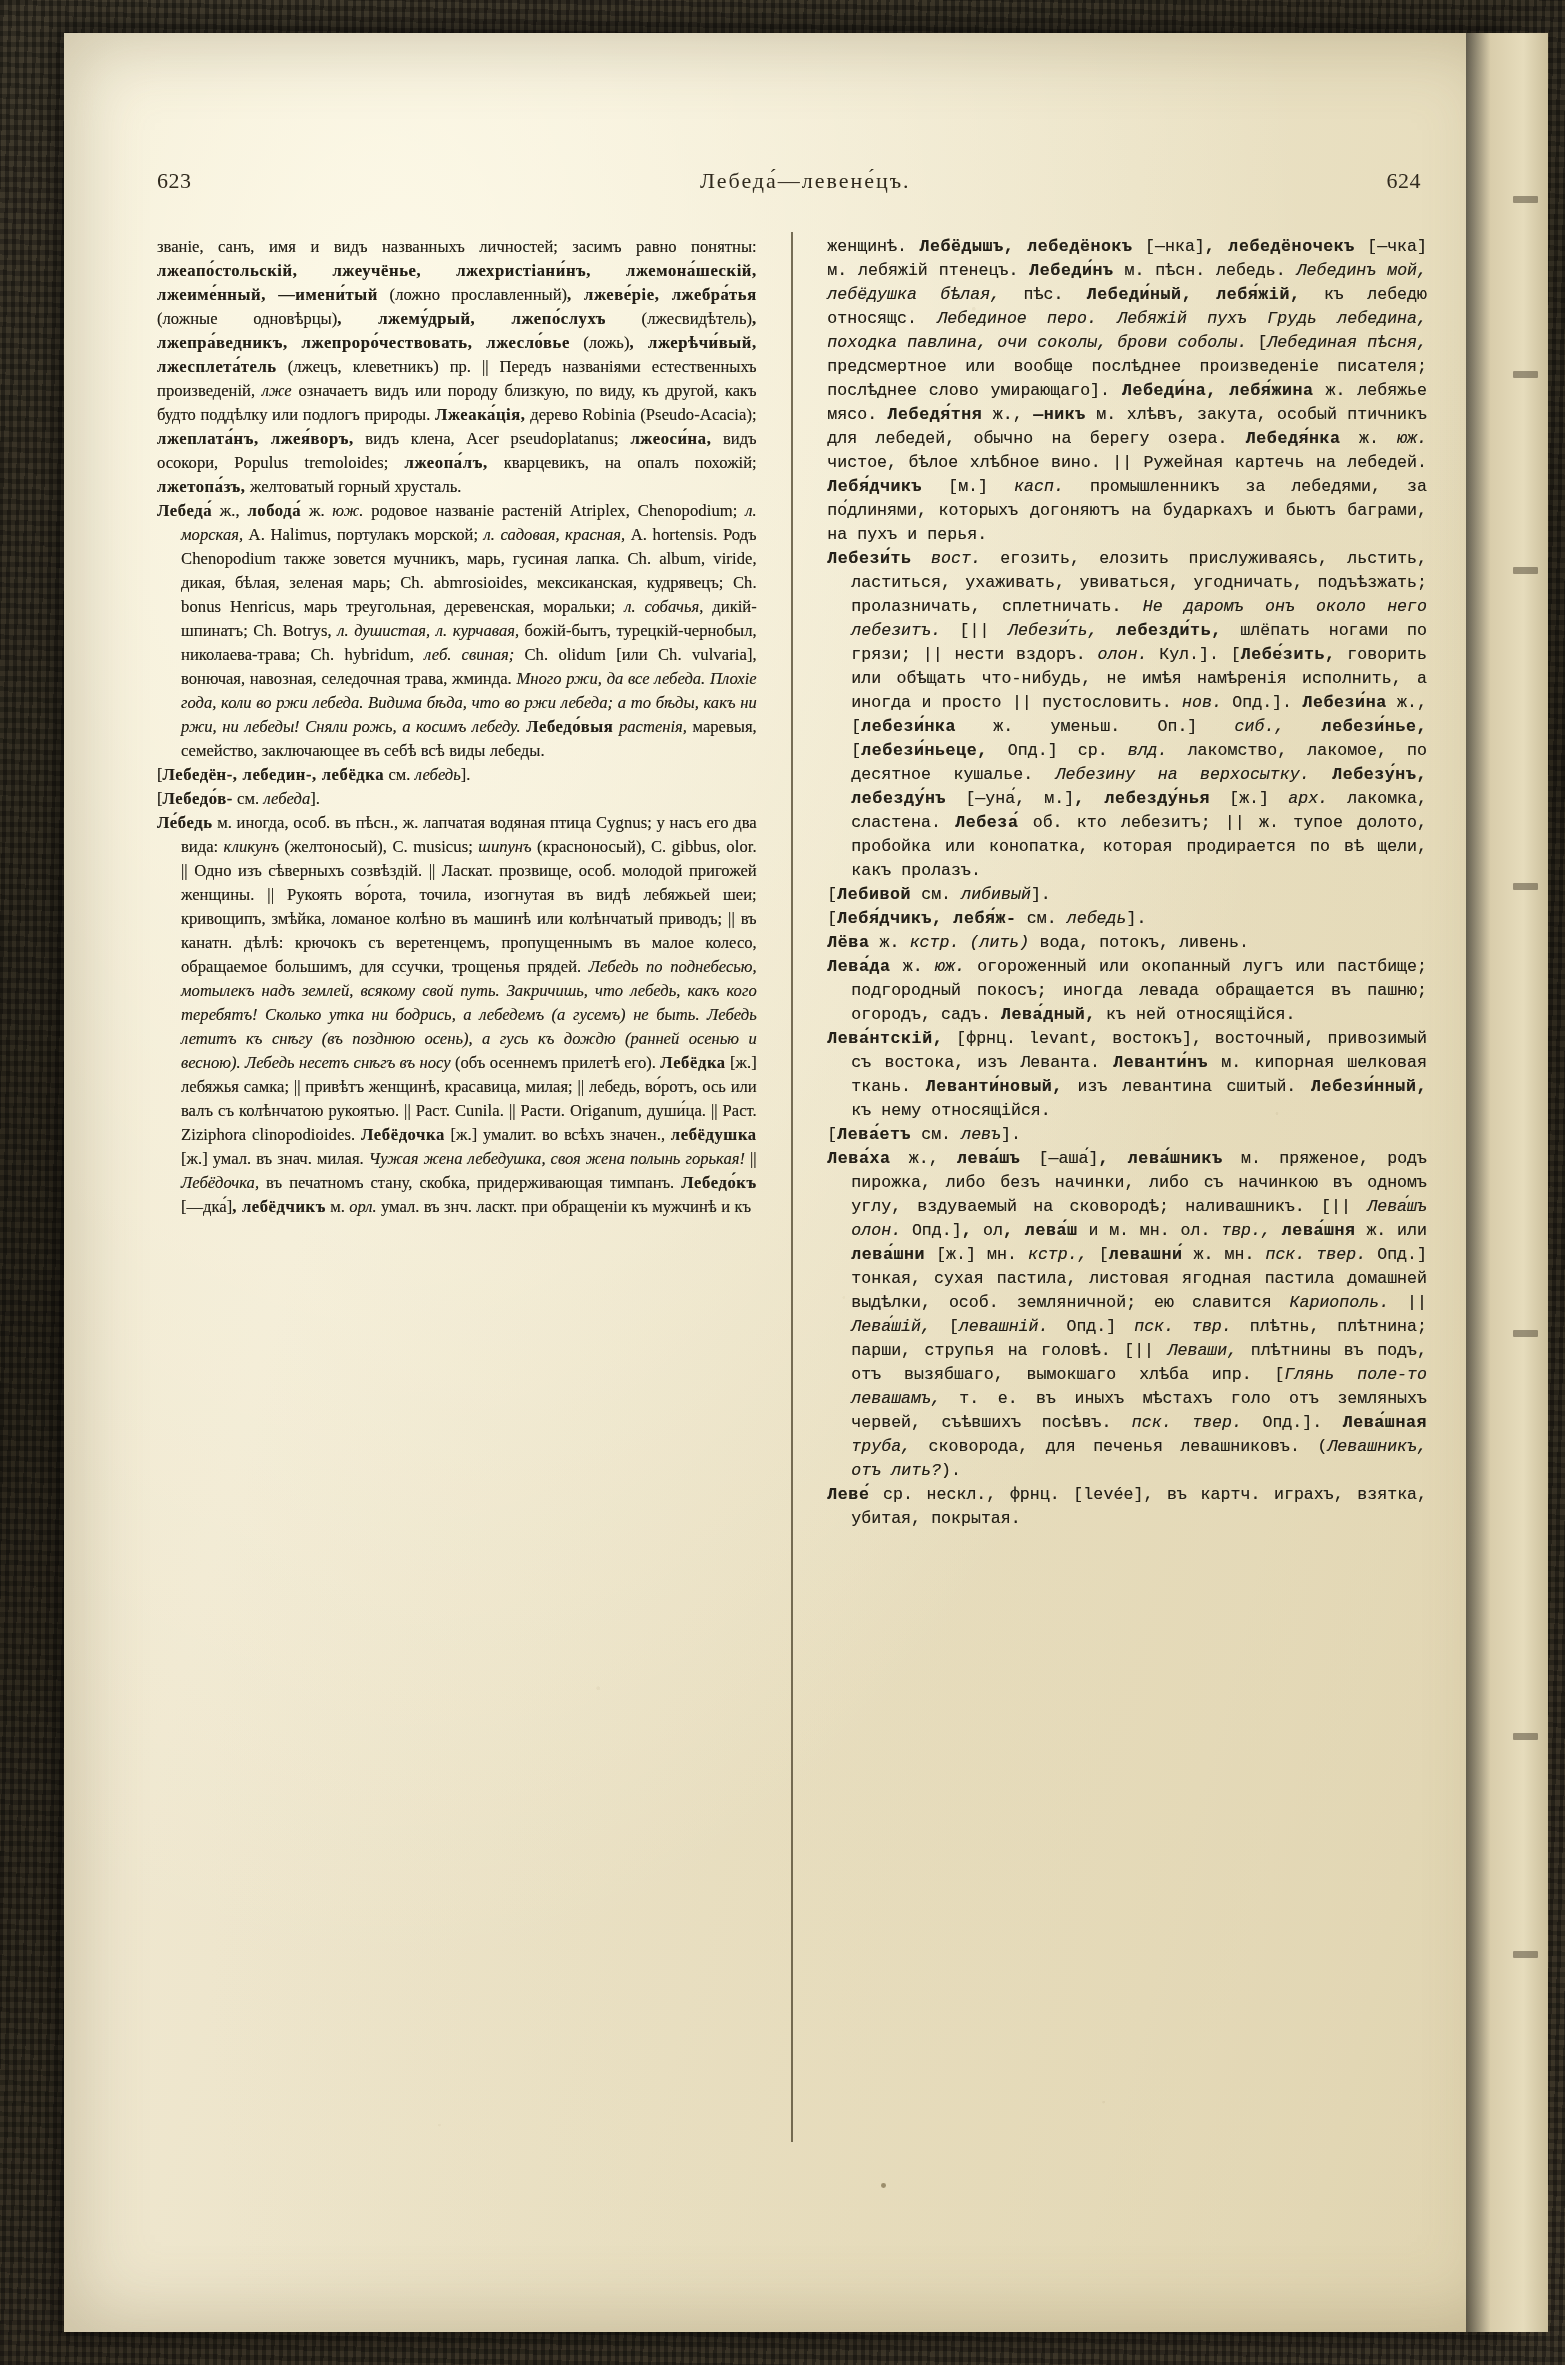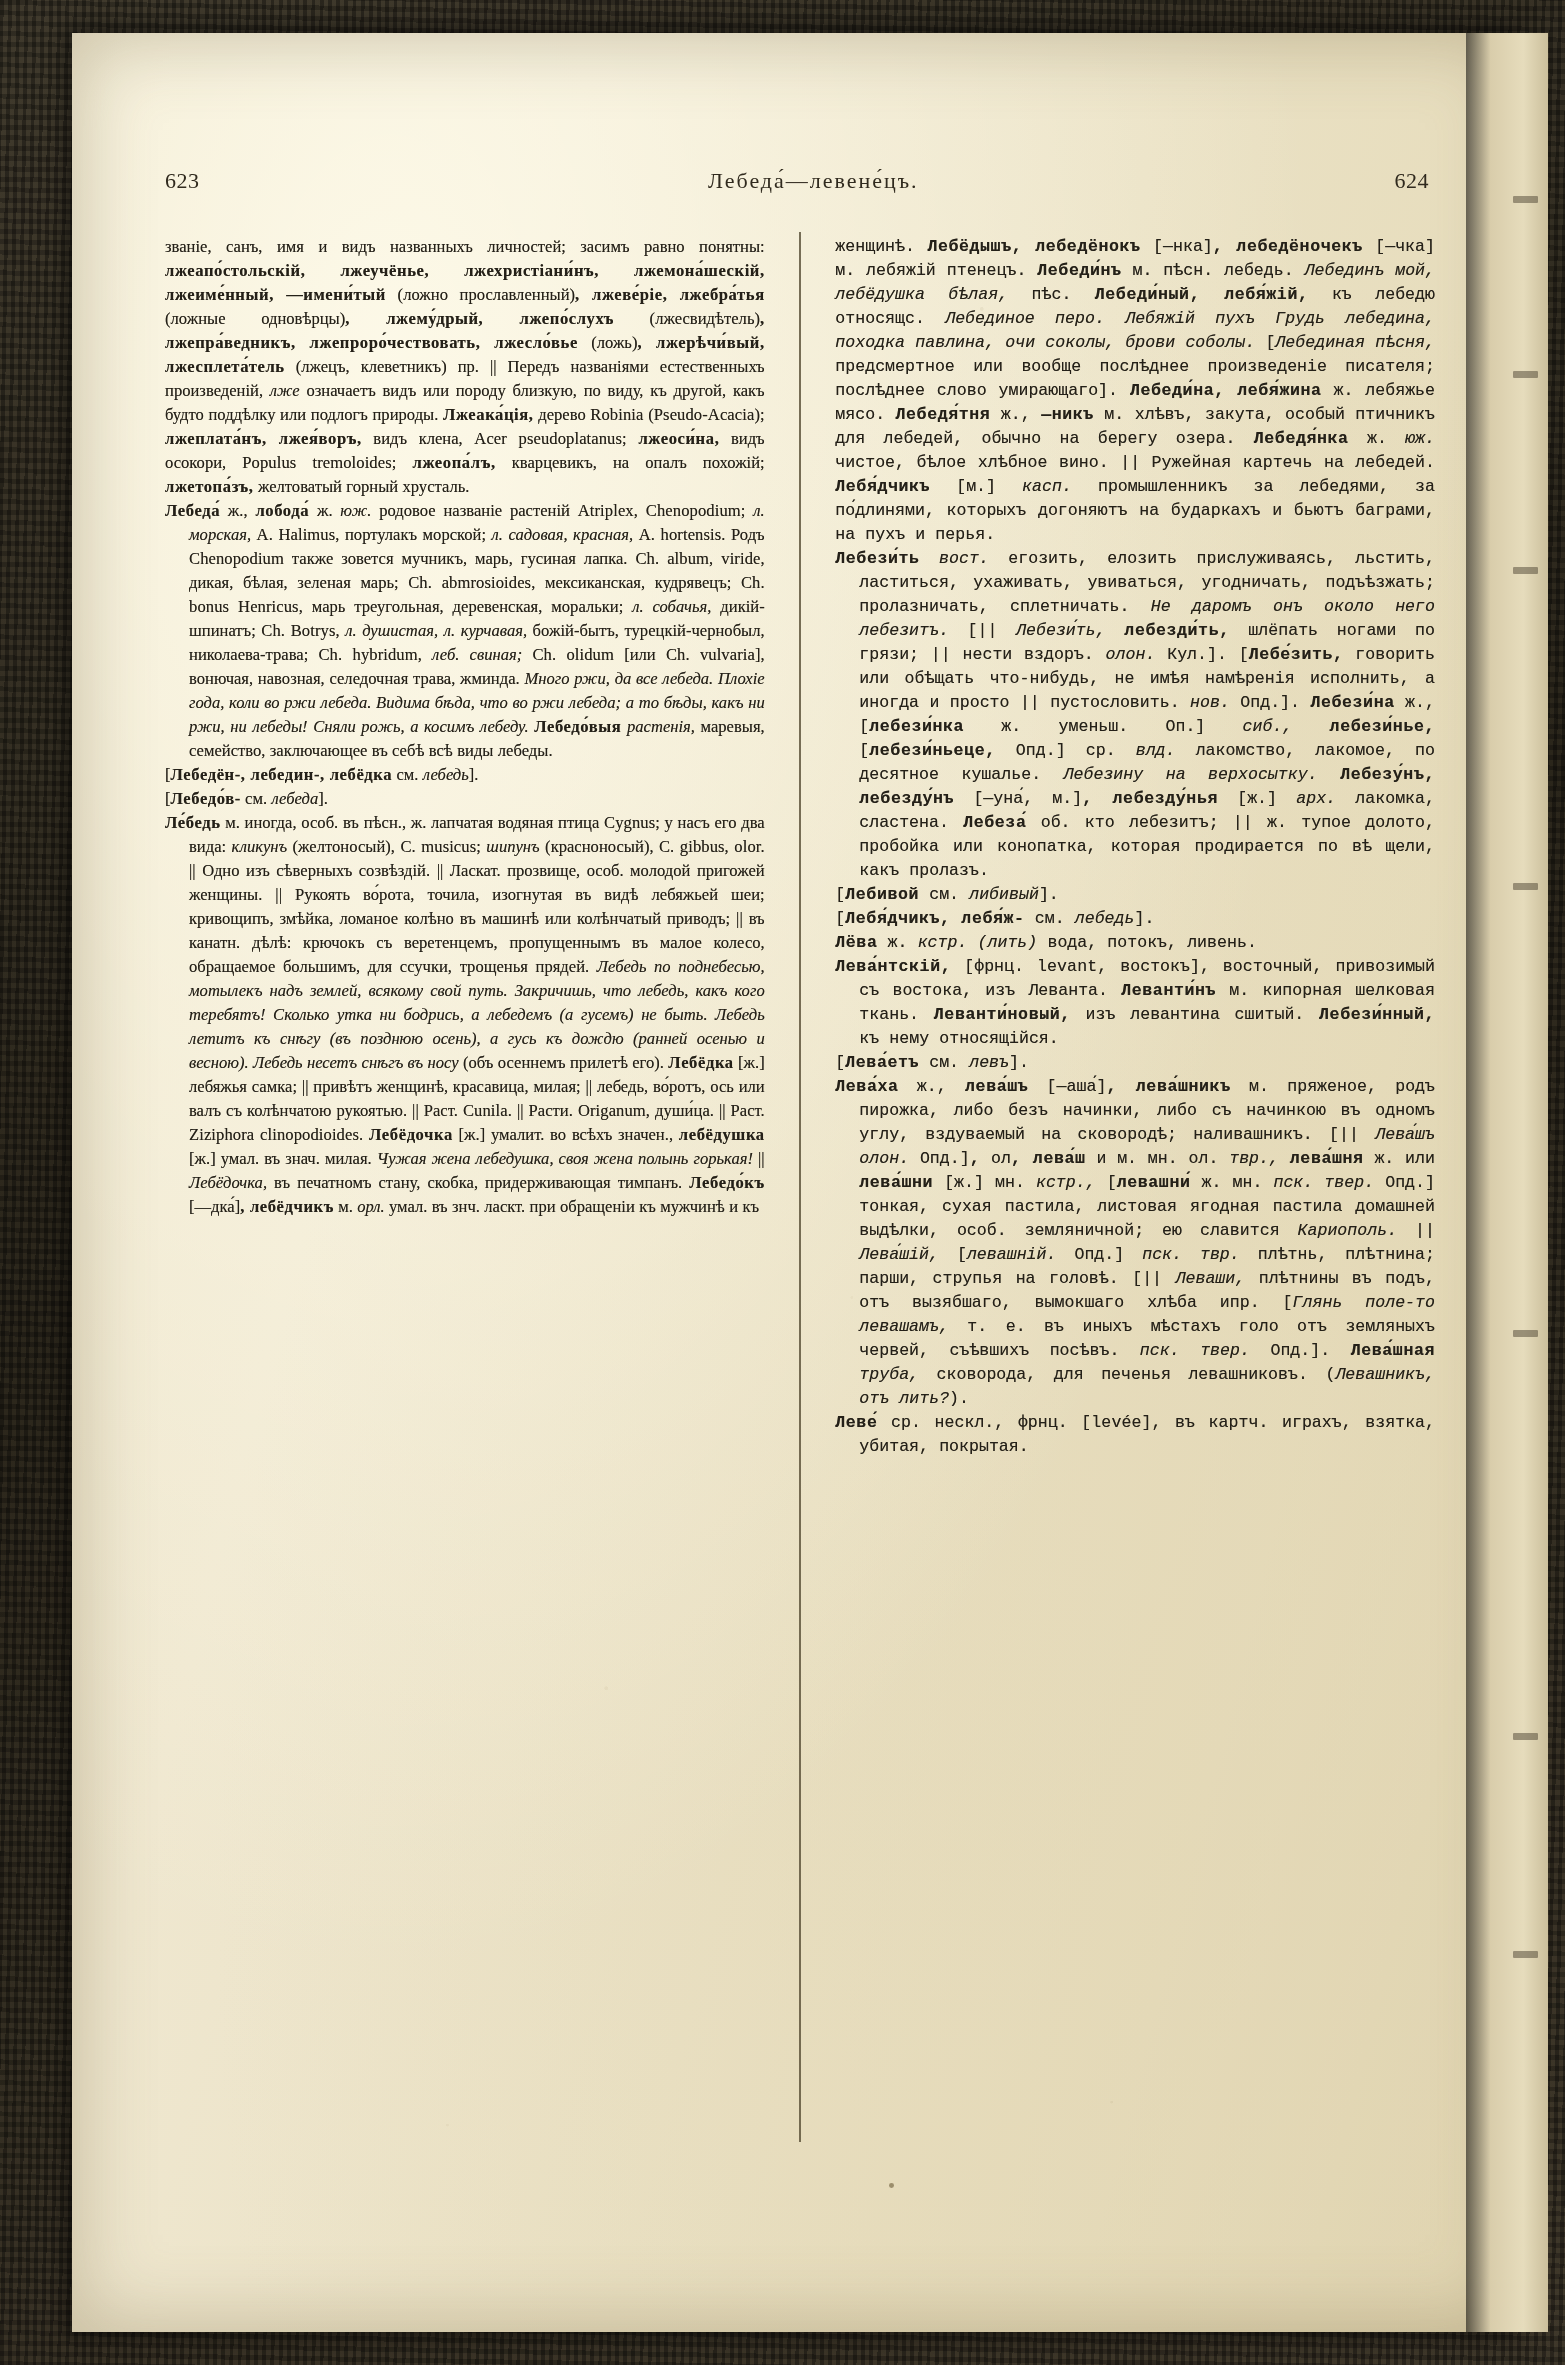--- a/index.html
+++ b/index.html
@@ -14,21 +14,21 @@
     position:absolute;inset:0;
     background:
       repeating-linear-gradient(91deg, rgba(0,0,0,.30) 0 3.8px, rgba(255,255,255,.05) 3.8px 8.2px),
       repeating-linear-gradient(1deg, rgba(0,0,0,.22) 0 4.9px, rgba(255,255,255,.04) 4.9px 10.4px),
       linear-gradient(160deg,#3b3529 0%,#272319 45%,#3a3327 100%);
     background-blend-mode:overlay,overlay,normal;
   }
 
   
   #page-sheet{
-    position:absolute;left:72px;top:33px;width:1444px;height:2299px;
+    position:absolute;left:64px;top:33px;width:1444px;height:2299px;
     background:
       radial-gradient(ellipse at 22% 14%, rgba(255,252,236,.85) 0%, rgba(0,0,0,0) 58%),
       radial-gradient(ellipse at 80% 82%, rgba(226,214,180,.55) 0%, rgba(0,0,0,0) 62%),
       linear-gradient(104deg,#ece3c8 0%,#efe7cf 26%,#eae1c4 55%,#e6dcbb 78%,#ded2ad 100%);
     box-shadow:0 0 19.6px 5.4px rgba(0,0,0,.55);
   }
   
   #page-grain{
     position:absolute;inset:0;pointer-events:none;opacity:.5;
     background-image:
@@ -132,20 +132,21 @@
           <p class="entry flush">[<b>Лебедо́в-</b> см. <i>лебеда</i>].</p>
           <p class="entry hang"><b>Ле́бедь</b> м. иногда, особ. въ пѣсн., ж. лапчатая водяная птица <span class="lat">Cygnus;</span> у насъ его два вида: <i>кликунъ</i> (желтоносый), <span class="lat">C. musicus;</span> <i>шипунъ</i> (красноносый), <span class="lat">C. gibbus, olor.</span> || Одно изъ сѣверныхъ созвѣздій. || Ласкат. прозвище, особ. молодой пригожей женщины. || Рукоять во́рота, точила, изогнутая въ видѣ лебяжьей шеи; кривощипъ, змѣйка, ломаное колѣно въ машинѣ или колѣнчатый приводъ; || въ канатн. дѣлѣ: крючокъ съ веретенцемъ, пропущеннымъ въ малое колесо, обращаемое большимъ, для ссучки, трощенья прядей. <i>Лебедь по поднебесью, мотылекъ надъ землей, всякому свой путь. Закричишь, что лебедь, какъ кого теребятъ! Сколько утка ни бодрись, а лебедемъ (а гусемъ) не быть. Лебедь летитъ къ снѣгу (въ позднюю осень), а гусь къ дождю (ранней осенью и весною). Лебедь несетъ снѣгъ въ носу</i> (объ осеннемъ прилетѣ его). <b>Лебёдка</b> [ж.] лебяжья самка; || привѣтъ женщинѣ, красавица, милая; || лебедь, во́ротъ, ось или валъ съ колѣнчатою рукоятью. || Раст. <span class="lat">Cunila.</span> || Расти. <span class="lat">Origanum,</span> души́ца. || Раст. <span class="lat">Ziziphora clinopodioides.</span> <b>Лебёдочка</b> [ж.] умалит. во всѣхъ значен., <b>лебёдушка</b> [ж.] умал. въ знач. милая. <i>Чужая жена лебедушка, своя жена полынь горькая!</i> || <i>Лебёдочка,</i> въ печатномъ стану, скобка, придерживающая тимпанъ. <b>Лебедо́къ</b> [—дка́]<b>, лебёдчикъ</b> м. <i>орл.</i> умал. въ знч. ласкт. при обращеніи къ мужчинѣ и къ</p>
         </div>
       <div id="col-rule"></div>
       <div class="col" id="col-right">
           <p class="entry flush">женщинѣ. <b>Лебёдышъ, лебедёнокъ</b> [—нка]<b>, лебедёночекъ</b> [—чка] м. лебяжій птенецъ. <b>Лебеди́нъ</b> м. пѣсн. лебедь. <i>Лебединъ мой, лебёдушка бѣлая,</i> пѣс. <b>Лебеди́ный, лебя́жій,</b> къ лебедю относящс. <i>Лебединое перо. Лебяжій пухъ Грудь лебедина, походка павлина, очи соколы, брови соболы.</i> [<i>Лебединая пѣсня,</i> предсмертное или вообще послѣднее произведеніе писателя; послѣднее слово умирающаго]. <b>Лебеди́на, лебя́жина</b> ж. лебяжье мясо. <b>Лебедя́тня</b> ж., <b>—никъ</b> м. хлѣвъ, закута, особый птичникъ для лебедей, обычно на берегу озера. <b>Лебедя́нка</b> ж. <i>юж.</i> чистое, бѣлое хлѣбное вино. || Ружейная картечь на лебедей. <b>Лебя́дчикъ</b> [м.] <i>касп.</i> промышленникъ за лебедями, за по́длинями, которыхъ догоняютъ на бударкахъ и бьютъ баграми, на пухъ и перья.</p>
           <p class="entry hang"><b>Лебези́ть</b> <i>вост.</i> егозить, елозить прислуживаясь, льстить, ластиться, ухаживать, увиваться, угодничать, подъѣзжать; пролазничать, сплетничать. <i>Не даромъ онъ около него лебезитъ.</i> [|| <i>Лебези́ть,</i> <b>лебезди́ть,</b> шлёпать ногами по грязи; || нести вздоръ. <i>олон.</i> Кул.]. [<b>Лебе́зить,</b> говорить или обѣщать что-нибудь, не имѣя намѣренія исполнить, а иногда и просто || пустословить. <i>нов.</i> Опд.]. <b>Лебези́на</b> ж., [<b>лебези́нка</b> ж. уменьш. Оп.] <i>сиб.,</i> <b>лебези́нье,</b> [<b>лебези́ньеце,</b> Опд.] ср. <i>влд.</i> лакомство, лакомое, по десятное кушалье. <i>Лебезину на верхосытку.</i> <b>Лебезу́нъ, лебезду́нъ</b> [—уна́, м.]<b>, лебезду́нья</b> [ж.] <i>арх.</i> лакомка, сластена. <b>Лебеза́</b> об. кто лебезитъ; || ж. тупое долото, пробойка или конопатка, которая продирается по в<span class="par">ѣ</span> щели, какъ пролазъ.</p>
           <p class="entry flush">[<b>Лебивой</b> см. <i>либивый</i>].</p>
           <p class="entry flush">[<b>Лебя́дчикъ, лебя́ж-</b> см. <i>лебедь</i>].</p>
           <p class="entry flush"><b>Лёва</b> ж. <i>кстр. (лить)</i> вода, потокъ, ливень.</p>
+          <p class="entry hang"><b>Лева́да</b> ж. <i>юж.</i> огороженный или окопанный лугъ или пастбище; подгородный покосъ; иногда левада обращается въ пашню; огородъ, садъ. <b>Лева́дный,</b> къ ней относящійся.</p>
           <p class="entry hang"><b>Лева́нтскій,</b> [фрнц. <span class="lat">levant,</span> востокъ], восточный, привозимый съ востока, изъ Леванта. <b>Леванти́нъ</b> м. кипорная шелковая ткань. <b>Леванти́новый,</b> изъ левантина сшитый. <b>Лебези́нный,</b> къ нему относящійся.</p>
           <p class="entry flush">[<b>Лева́етъ</b> см. <i>левъ</i>].</p>
           <p class="entry hang"><b>Лева́ха</b> ж., <b>лева́шъ</b> [—аша́]<b>, лева́шникъ</b> м. пряженое, родъ пирожка, либо безъ начинки, либо съ начинкою въ одномъ углу, вздуваемый на сковородѣ; наливашникъ. [|| <i>Лева́шъ</i> <i>олон.</i> Опд.]<b>,</b> ол<b>, лева́ш</b> и м. мн. ол. <i>твр.,</i> <b>лева́шня</b> ж. или <b>лева́шни</b> [ж.] мн. <i>кстр.,</i> [<b>левашни́</b> ж. мн. <i>пск. твер.</i> Опд.] тонкая, сухая пастила, листовая ягодная пастила домашней выдѣлки, особ. земляничной; ею славится <i>Кариополь.</i> || <i>Лева́шій,</i> [<i>левашній.</i> Опд.] <i>пск. твр.</i> плѣтнь, плѣтнина; парши, струпья на головѣ. [|| <i>Леваши,</i> плѣтнины въ подъ, отъ вызябшаго, вымокшаго хлѣба ипр. [<i>Глянь поле-то левашамъ,</i> т. е. въ иныхъ мѣстахъ голо отъ земляныхъ червей, съѣвшихъ посѣвъ. <i>пск. твер.</i> Опд.]. <b>Лева́шная</b> <i>труба,</i> сковорода, для печенья левашниковъ. (<i>Левашникъ, отъ лить?</i>).</p>
           <p class="entry hang"><b>Леве́</b> ср. нескл., фрнц. [<span class="lat">levée</span>], въ картч. играхъ, взятка, убитая, покрытая.</p>
         </div>
     </div>
 
   </div>
 
   <div id="next-leaf">

